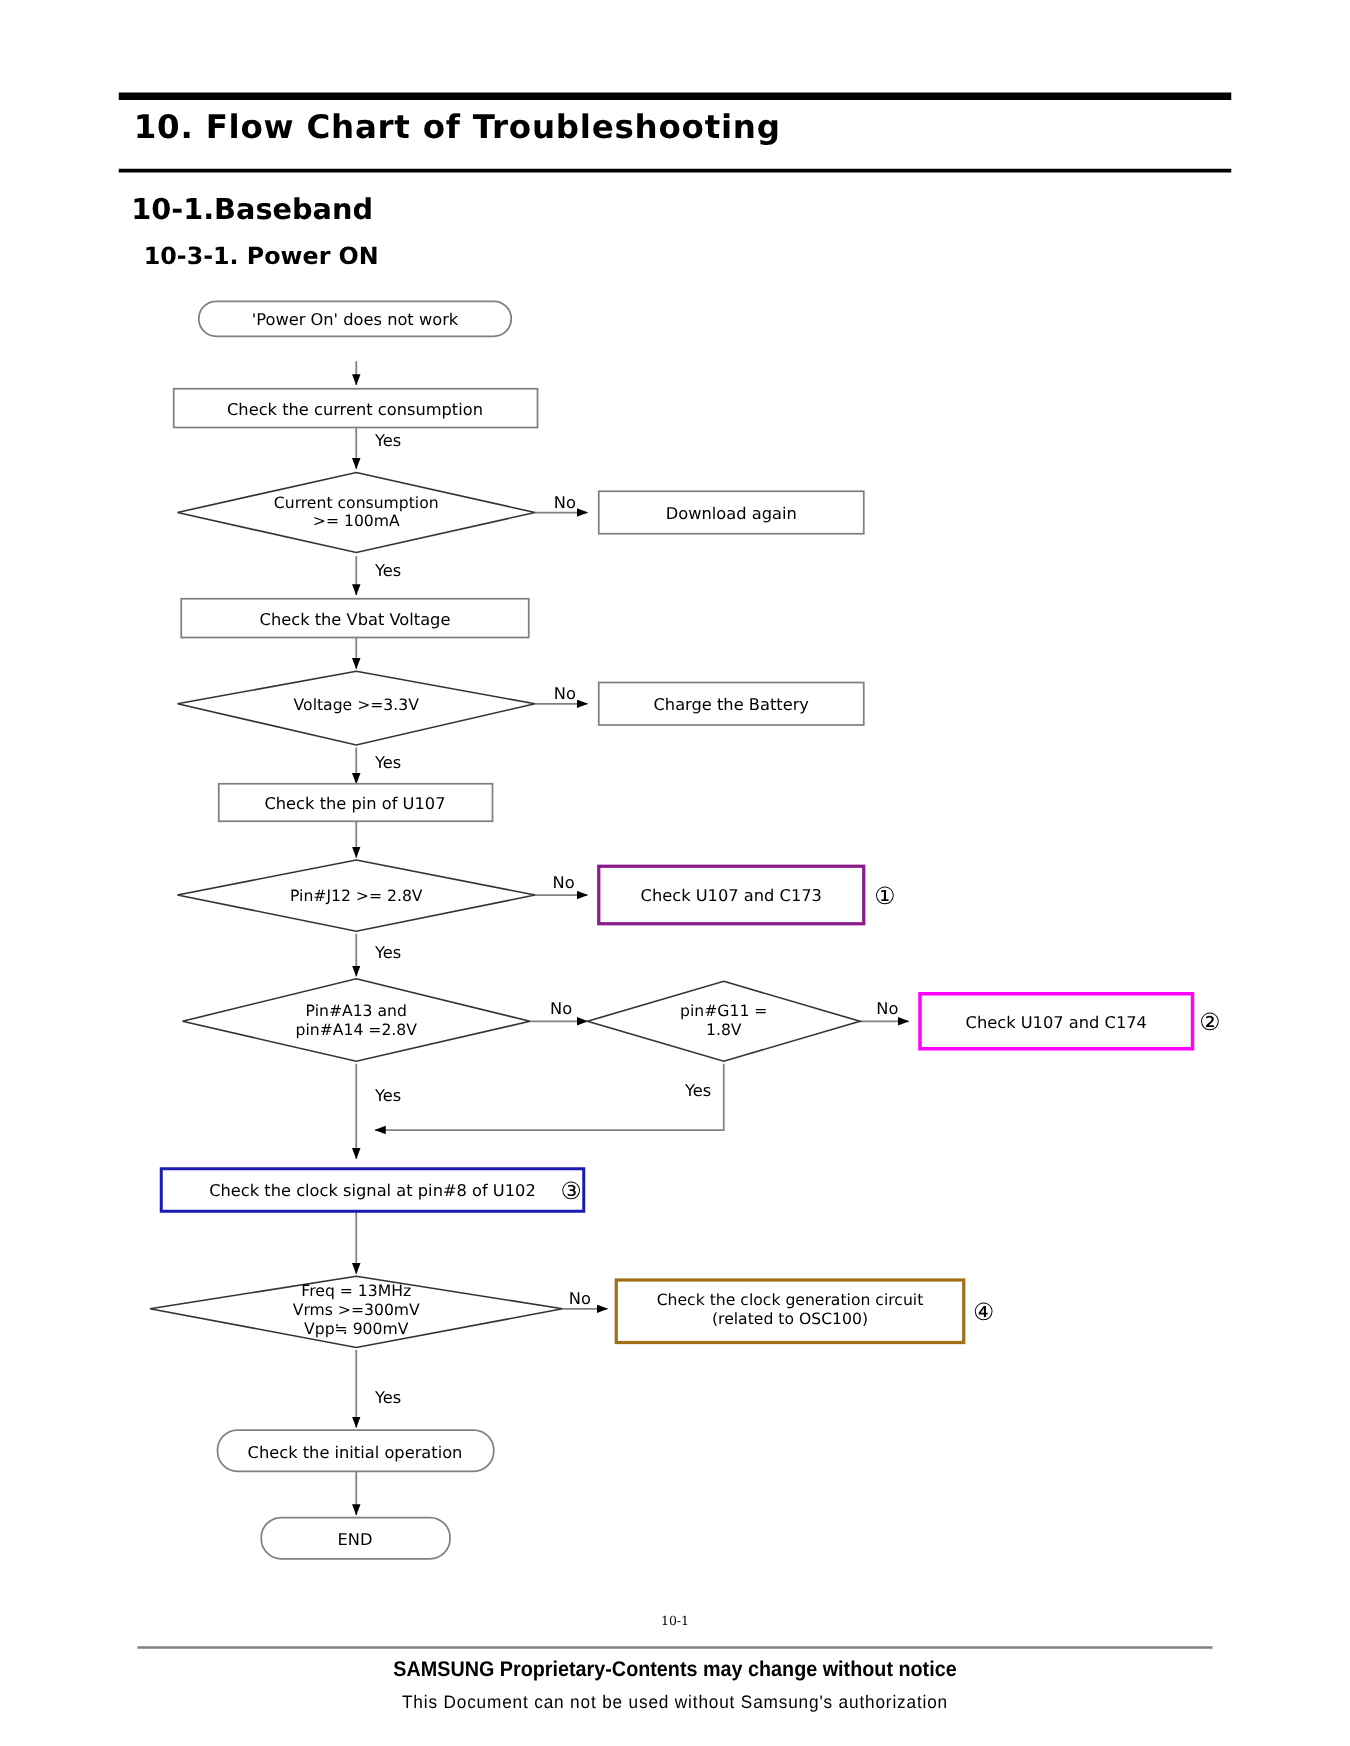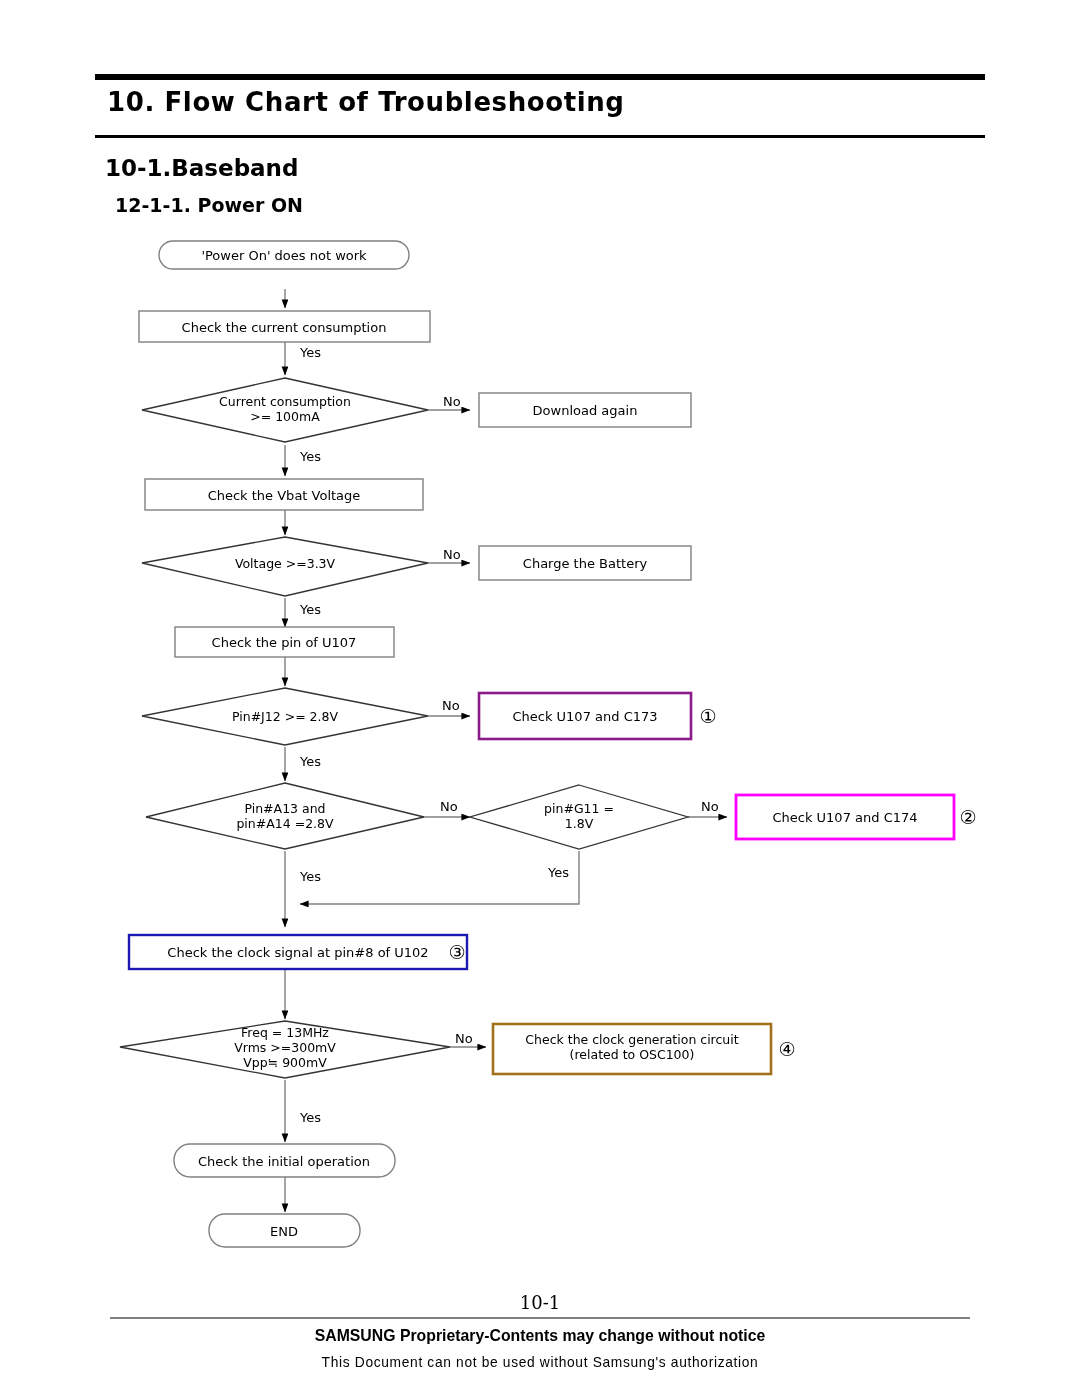--- a/index.html
+++ b/index.html
@@ -77,21 +77,21 @@
   .node-label-sm { font-size: 12.5px; }
   .edge-label { font-size: 13px; }
   .circled { font-size: 19px; }
 
   
   .page-number {
     position: absolute;
     left: 0; top: 1288px;
     width: 1080px;
     text-align: center;
-    font-size: 18px;
+    font-size: 10px;
     font-family: "DejaVu Serif", serif;
   }
   .rule-footer {
     position: absolute;
     left: 110px; top: 1313px;
     width: 860px; height: 2px;
     background: #808080;
   }
   .footer-line1 {
     position: absolute;
@@ -116,21 +116,21 @@
 </style>
 </head>
 <body>
 
 <div class="page">
 
   <div class="rule-top"></div>
   <div class="chapter-title">10. Flow Chart of Troubleshooting</div>
   <div class="rule-under-title"></div>
   <div class="section-title">10-1.Baseband</div>
-  <div class="subsection-title">12-1-1. Power ON</div>
+  <div class="subsection-title">10-3-1. Power ON</div>
 
   <svg class="flow-svg" viewBox="0 0 1080 1035">
     <defs>
       <marker id="ah-gray" markerWidth="10" markerHeight="10" refX="8.6" refY="3.4" orient="auto" markerUnits="userSpaceOnUse">
         <path d="M0,0 L9,3.4 L0,6.8 z" fill="#000"></path>
       </marker>
       <marker id="ah-gray-left" markerWidth="10" markerHeight="10" refX="8.6" refY="3.4" orient="auto" markerUnits="userSpaceOnUse">
         <path d="M0,0 L9,3.4 L0,6.8 z" fill="#000"></path>
       </marker>
     </defs>

